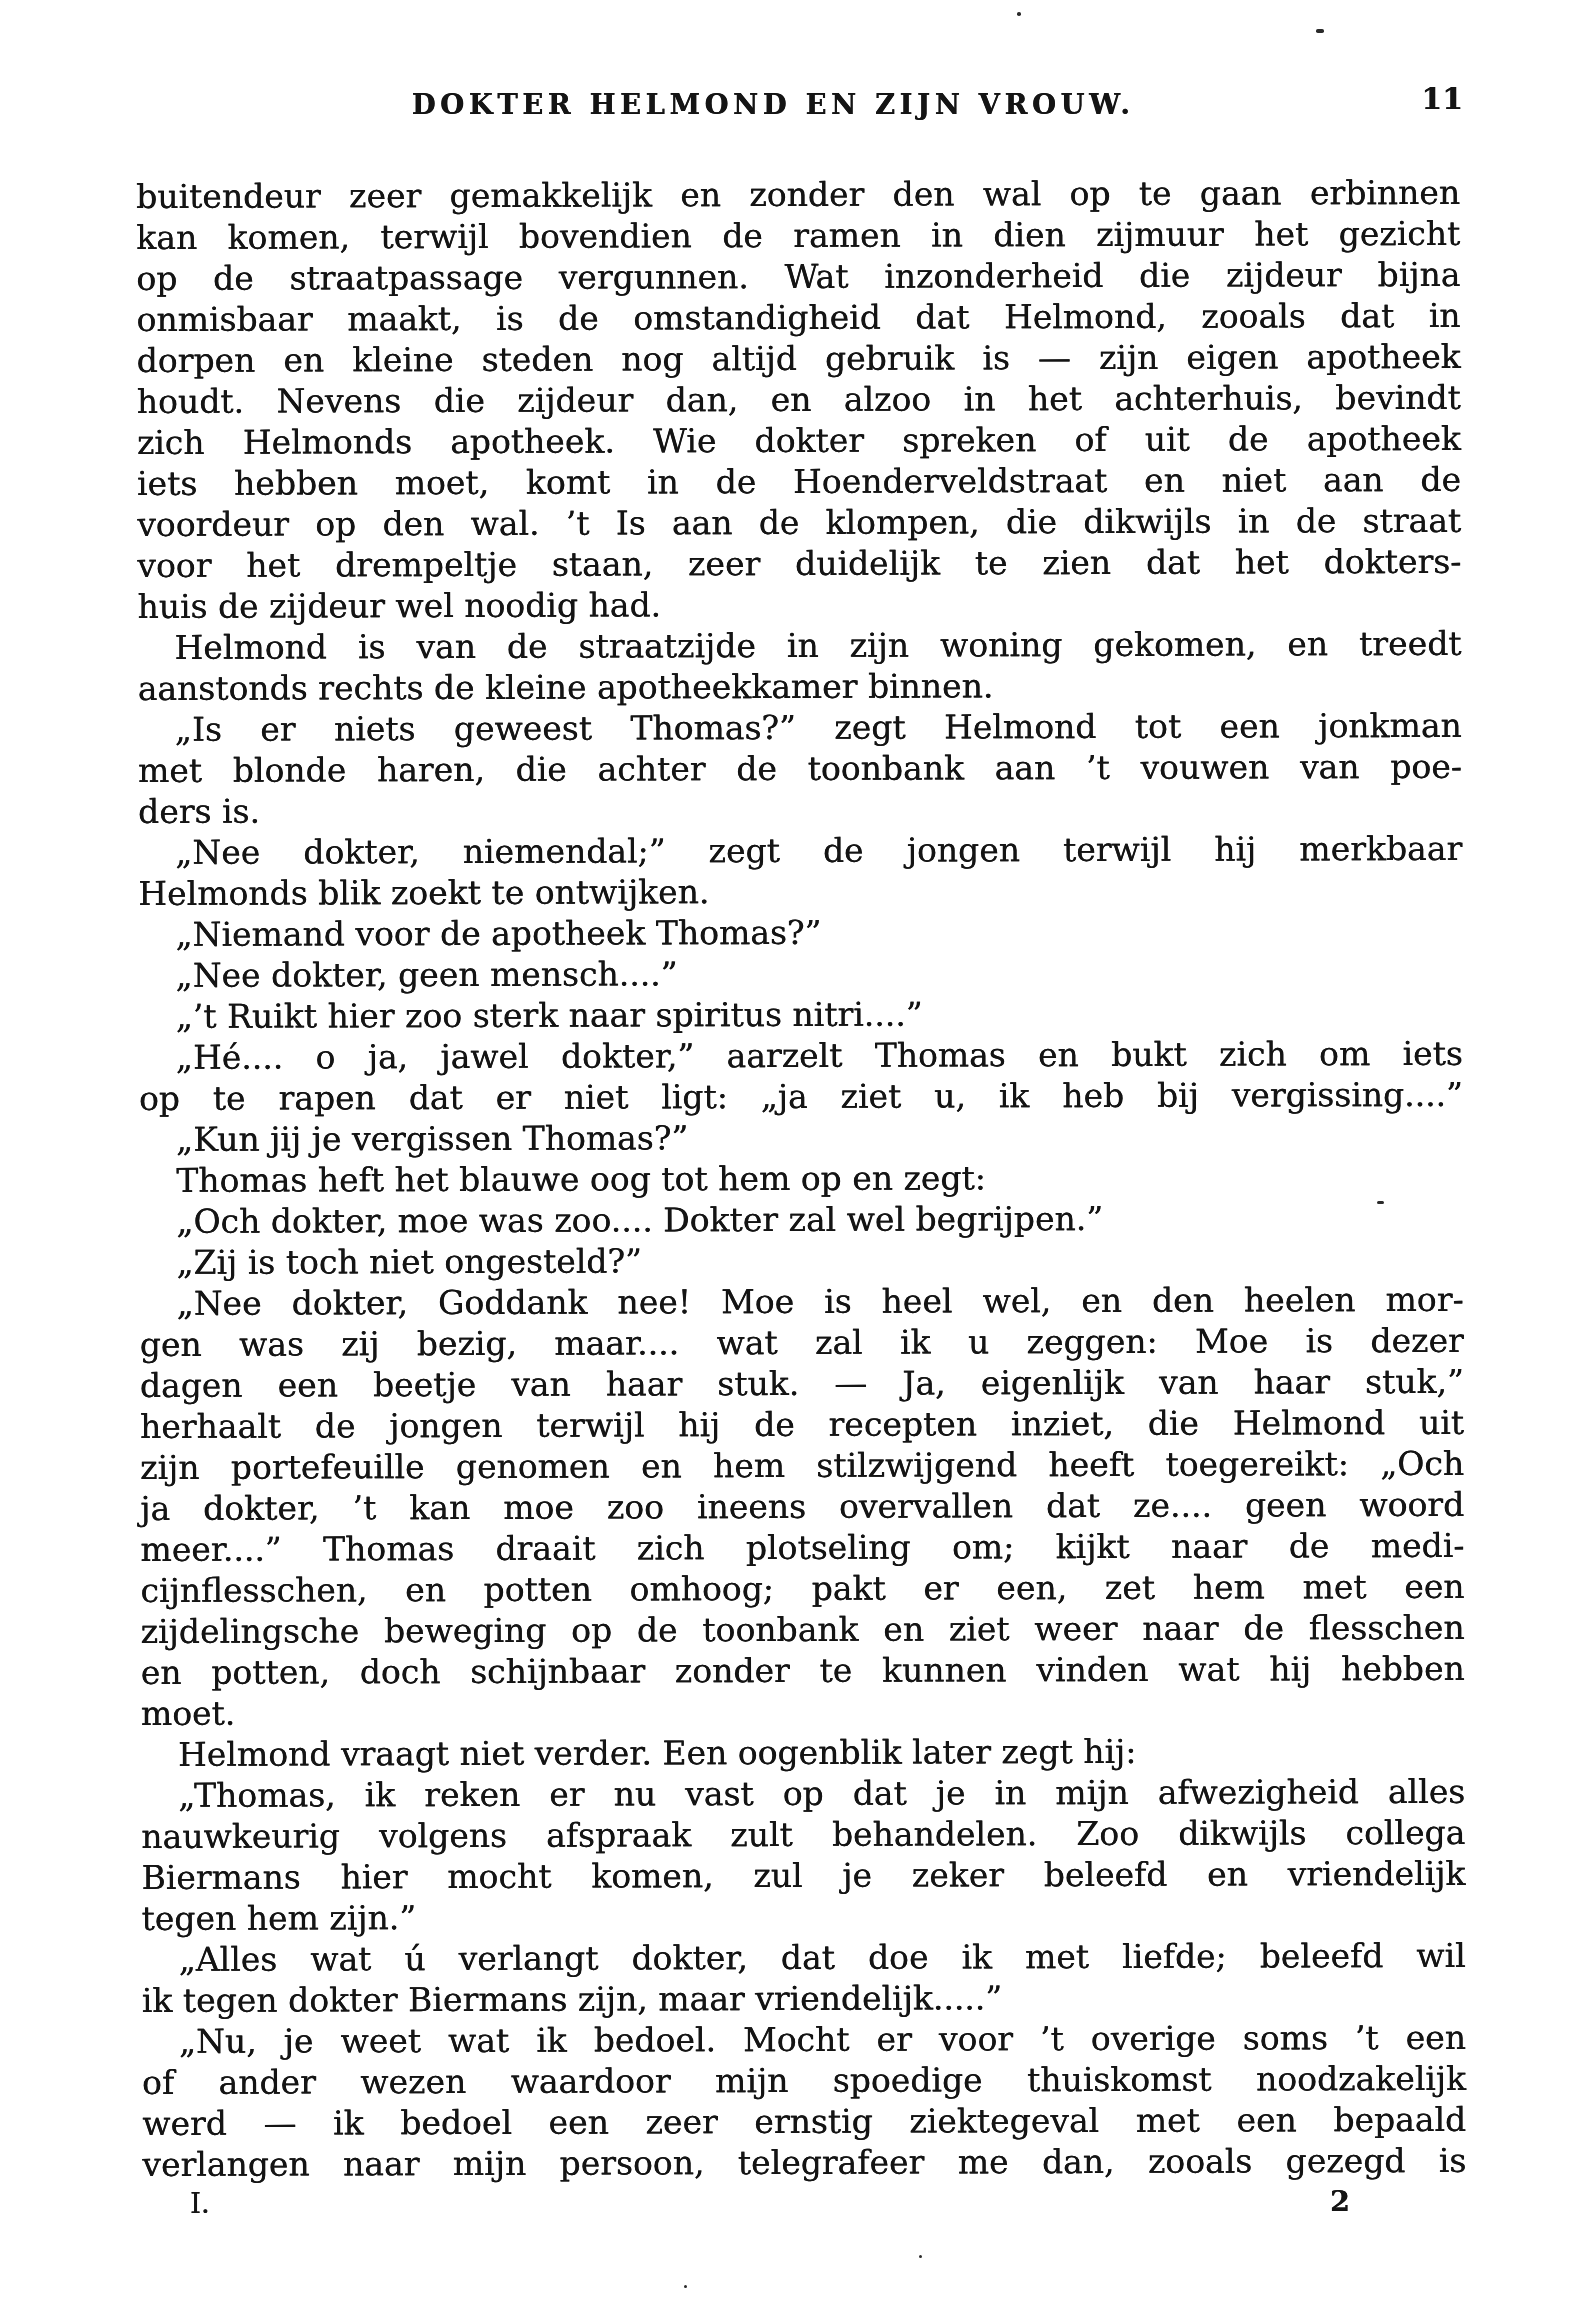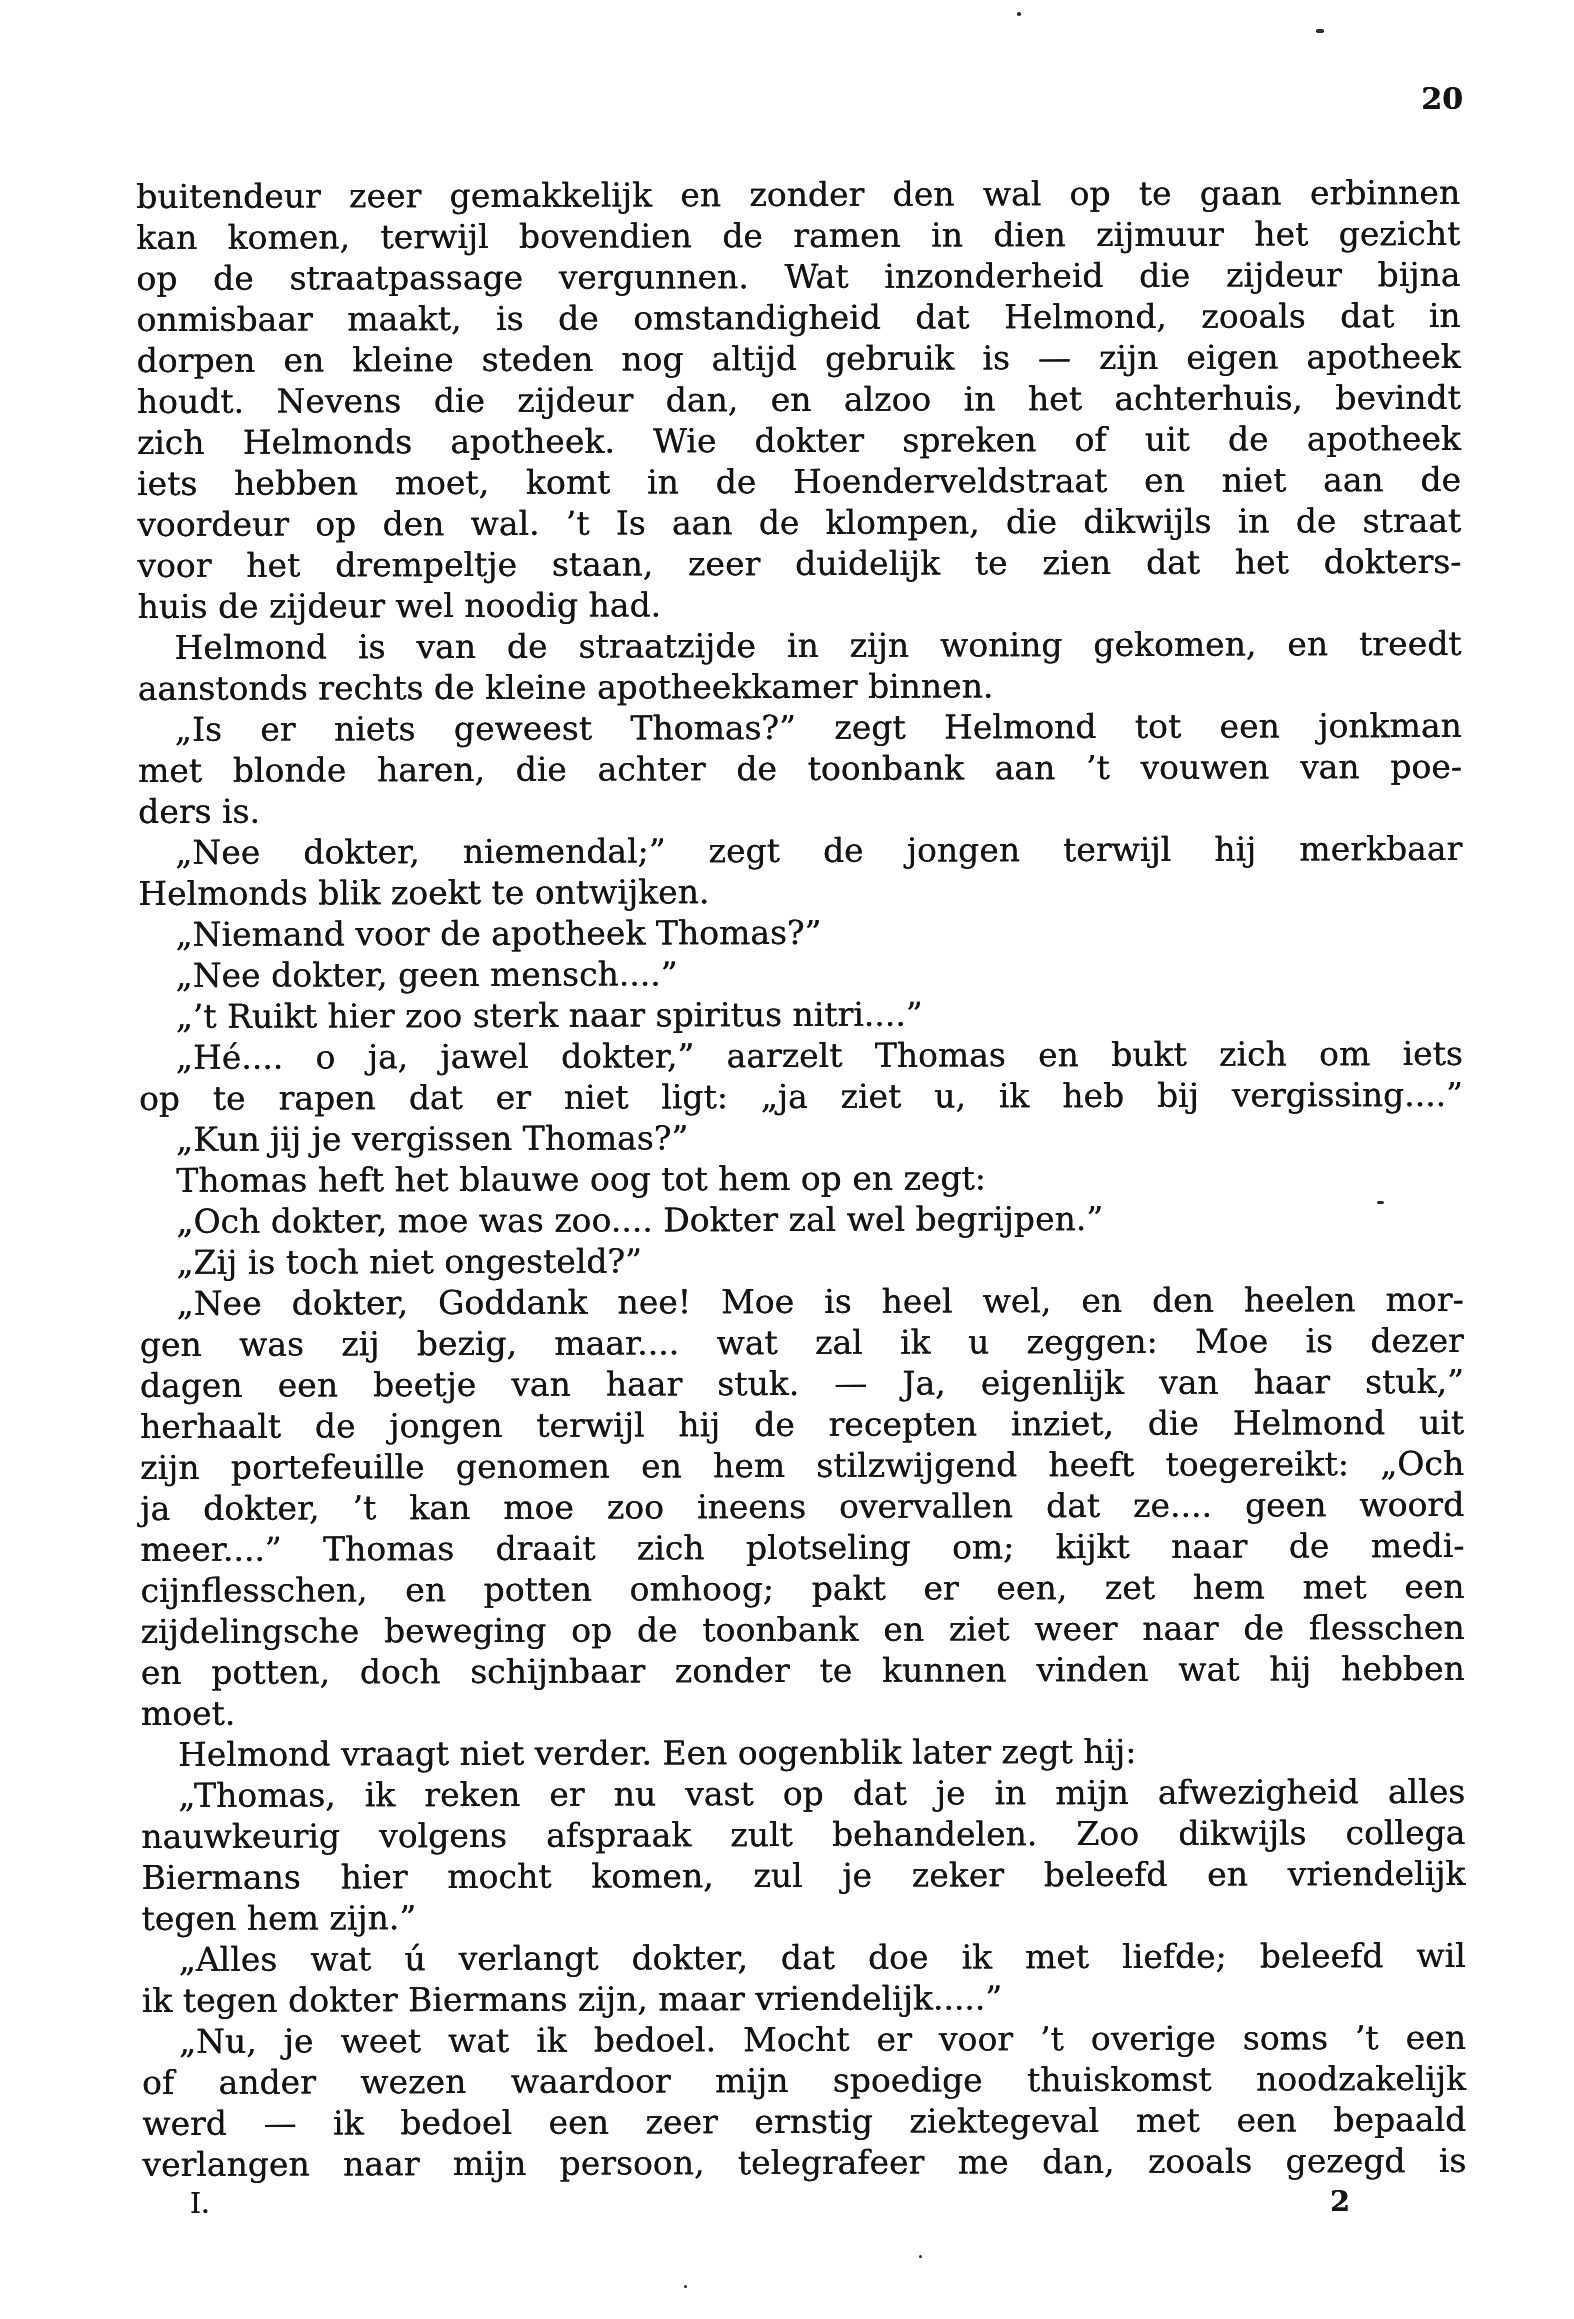--- a/index.html
+++ b/index.html
@@ -81,22 +81,23 @@
   .speck.s2 { left: 1017px; top: 12px;   width: 3.7px;  height: 3.7px; }
   .speck.s3 { left: 1377px; top: 1201px; width: 7.3px;  height: 2.8px; }
   .speck.s4 { left: 919px; top: 2255px; width: 2.8px;  height: 2.8px; }
   .speck.s5 { left: 684px;  top: 2285px; width: 2.8px;  height: 2.8px; }
 </style>
 </head>
 <body>
 
 <div class="page">
 
+  <div class="running-title">DOKTER HELMOND EN ZIJN VROUW.</div>
 
-  <div class="page-number">20</div>
+  <div class="page-number">11</div>
 
   <main class="text-block">
       <div class="line">buitendeur zeer gemakkelijk en zonder den wal op te gaan erbinnen</div>
       <div class="line">kan komen, terwijl bovendien de ramen in dien zijmuur het gezicht</div>
       <div class="line">op de straatpassage vergunnen. Wat inzonderheid die zijdeur bijna</div>
       <div class="line">onmisbaar maakt, is de omstandigheid dat Helmond, zooals dat in</div>
       <div class="line">dorpen en kleine steden nog altijd gebruik is — zijn eigen apotheek</div>
       <div class="line">houdt. Nevens die zijdeur dan, en alzoo in het achterhuis, bevindt</div>
       <div class="line">zich Helmonds apotheek. Wie dokter spreken of uit de apotheek</div>
       <div class="line">iets hebben moet, komt in de Hoenderveldstraat en niet aan de</div>

